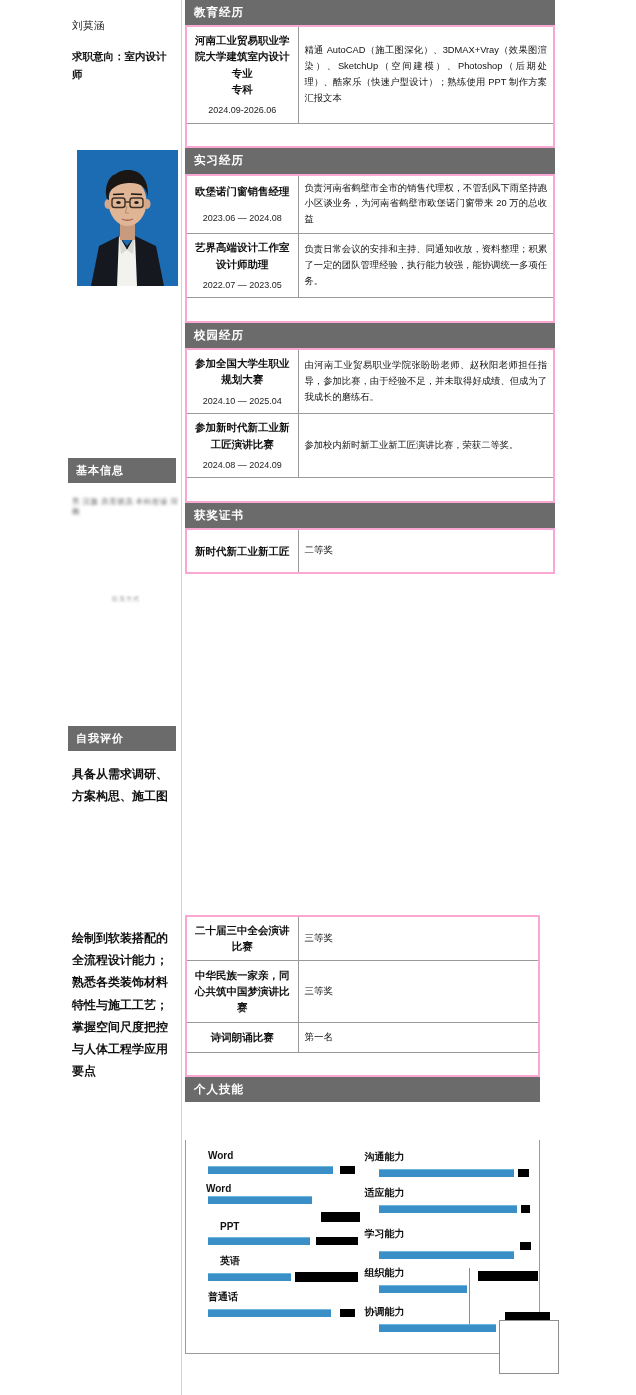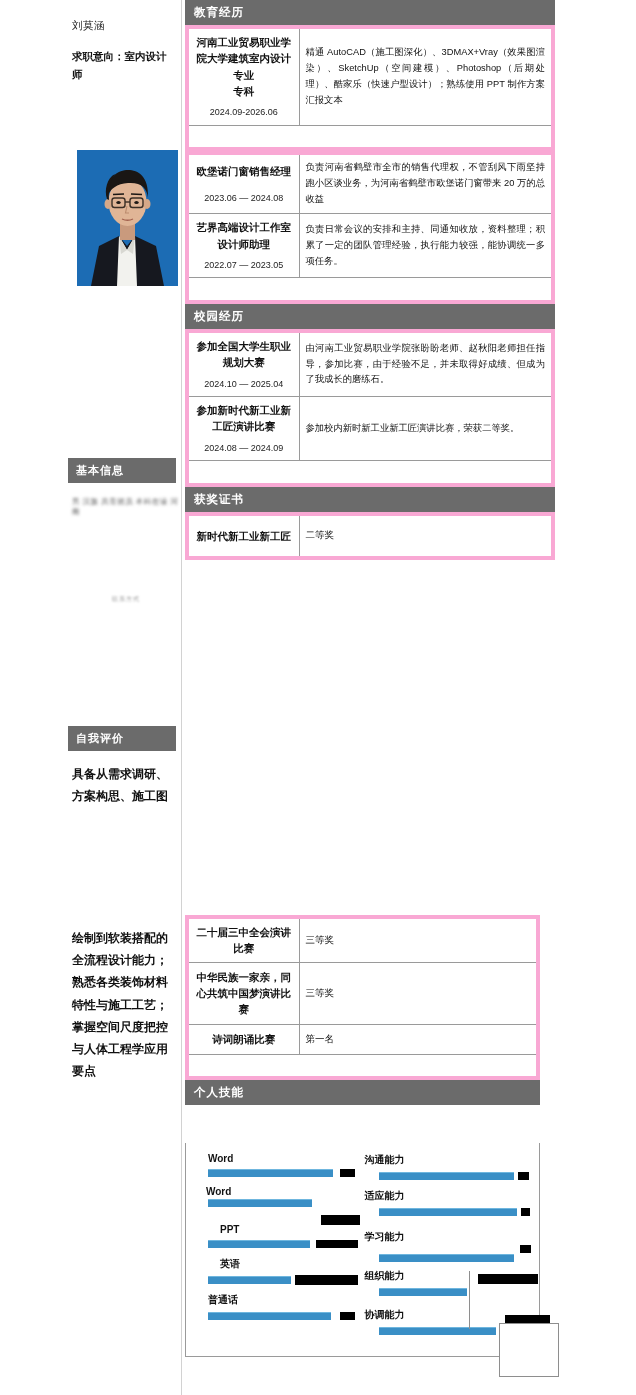--- a/index.html
+++ b/index.html
@@ -24,21 +24,21 @@
     font-weight: bold;
     font-size: 11.5px;
     letter-spacing: 1px;
     padding: 6px 8px 6px 9px;
     line-height: 1.15;
   }
   .tbl {
     border-collapse: collapse;
     width: 100%;
     table-layout: fixed;
-    border: 4px solid #f9a8d4;
+    border: 2px solid #f9a8d4;
     background: #ffffff;
   }
   .tbl td {
     border: 1px solid #9a9a9a;
     vertical-align: middle;
     padding: 5px 6px;
   }
   .c-title {
     text-align: center;
     font-weight: bold;
@@ -274,20 +274,21 @@
           <td class="c-date" style="border-top:none;">2024.09-2026.06</td>
         </tr>
         <tr class="spacer-row">
           <td colspan="2"></td>
         </tr>
       </tbody>
         </table>
     </div>
 
     <div class="blk">
+      <div class="sect-head">实习经历</div>
       <table class="tbl">
         <tbody>
             <tr>
           <td style="width:112px; border-bottom:none; padding-bottom:2px;" class="c-title">欧堡诺门窗销售经理</td>
           <td rowspan="2" class="c-body">负责河南省鹤壁市全市的销售代理权，不管刮风下雨坚持跑小区谈业务，为河南省鹤壁市欧堡诺门窗带来 20 万的总收益</td>
         </tr>
         <tr>
           <td class="c-date" style="border-top:none;">2023.06 — 2024.08</td>
         </tr>
         <tr>

